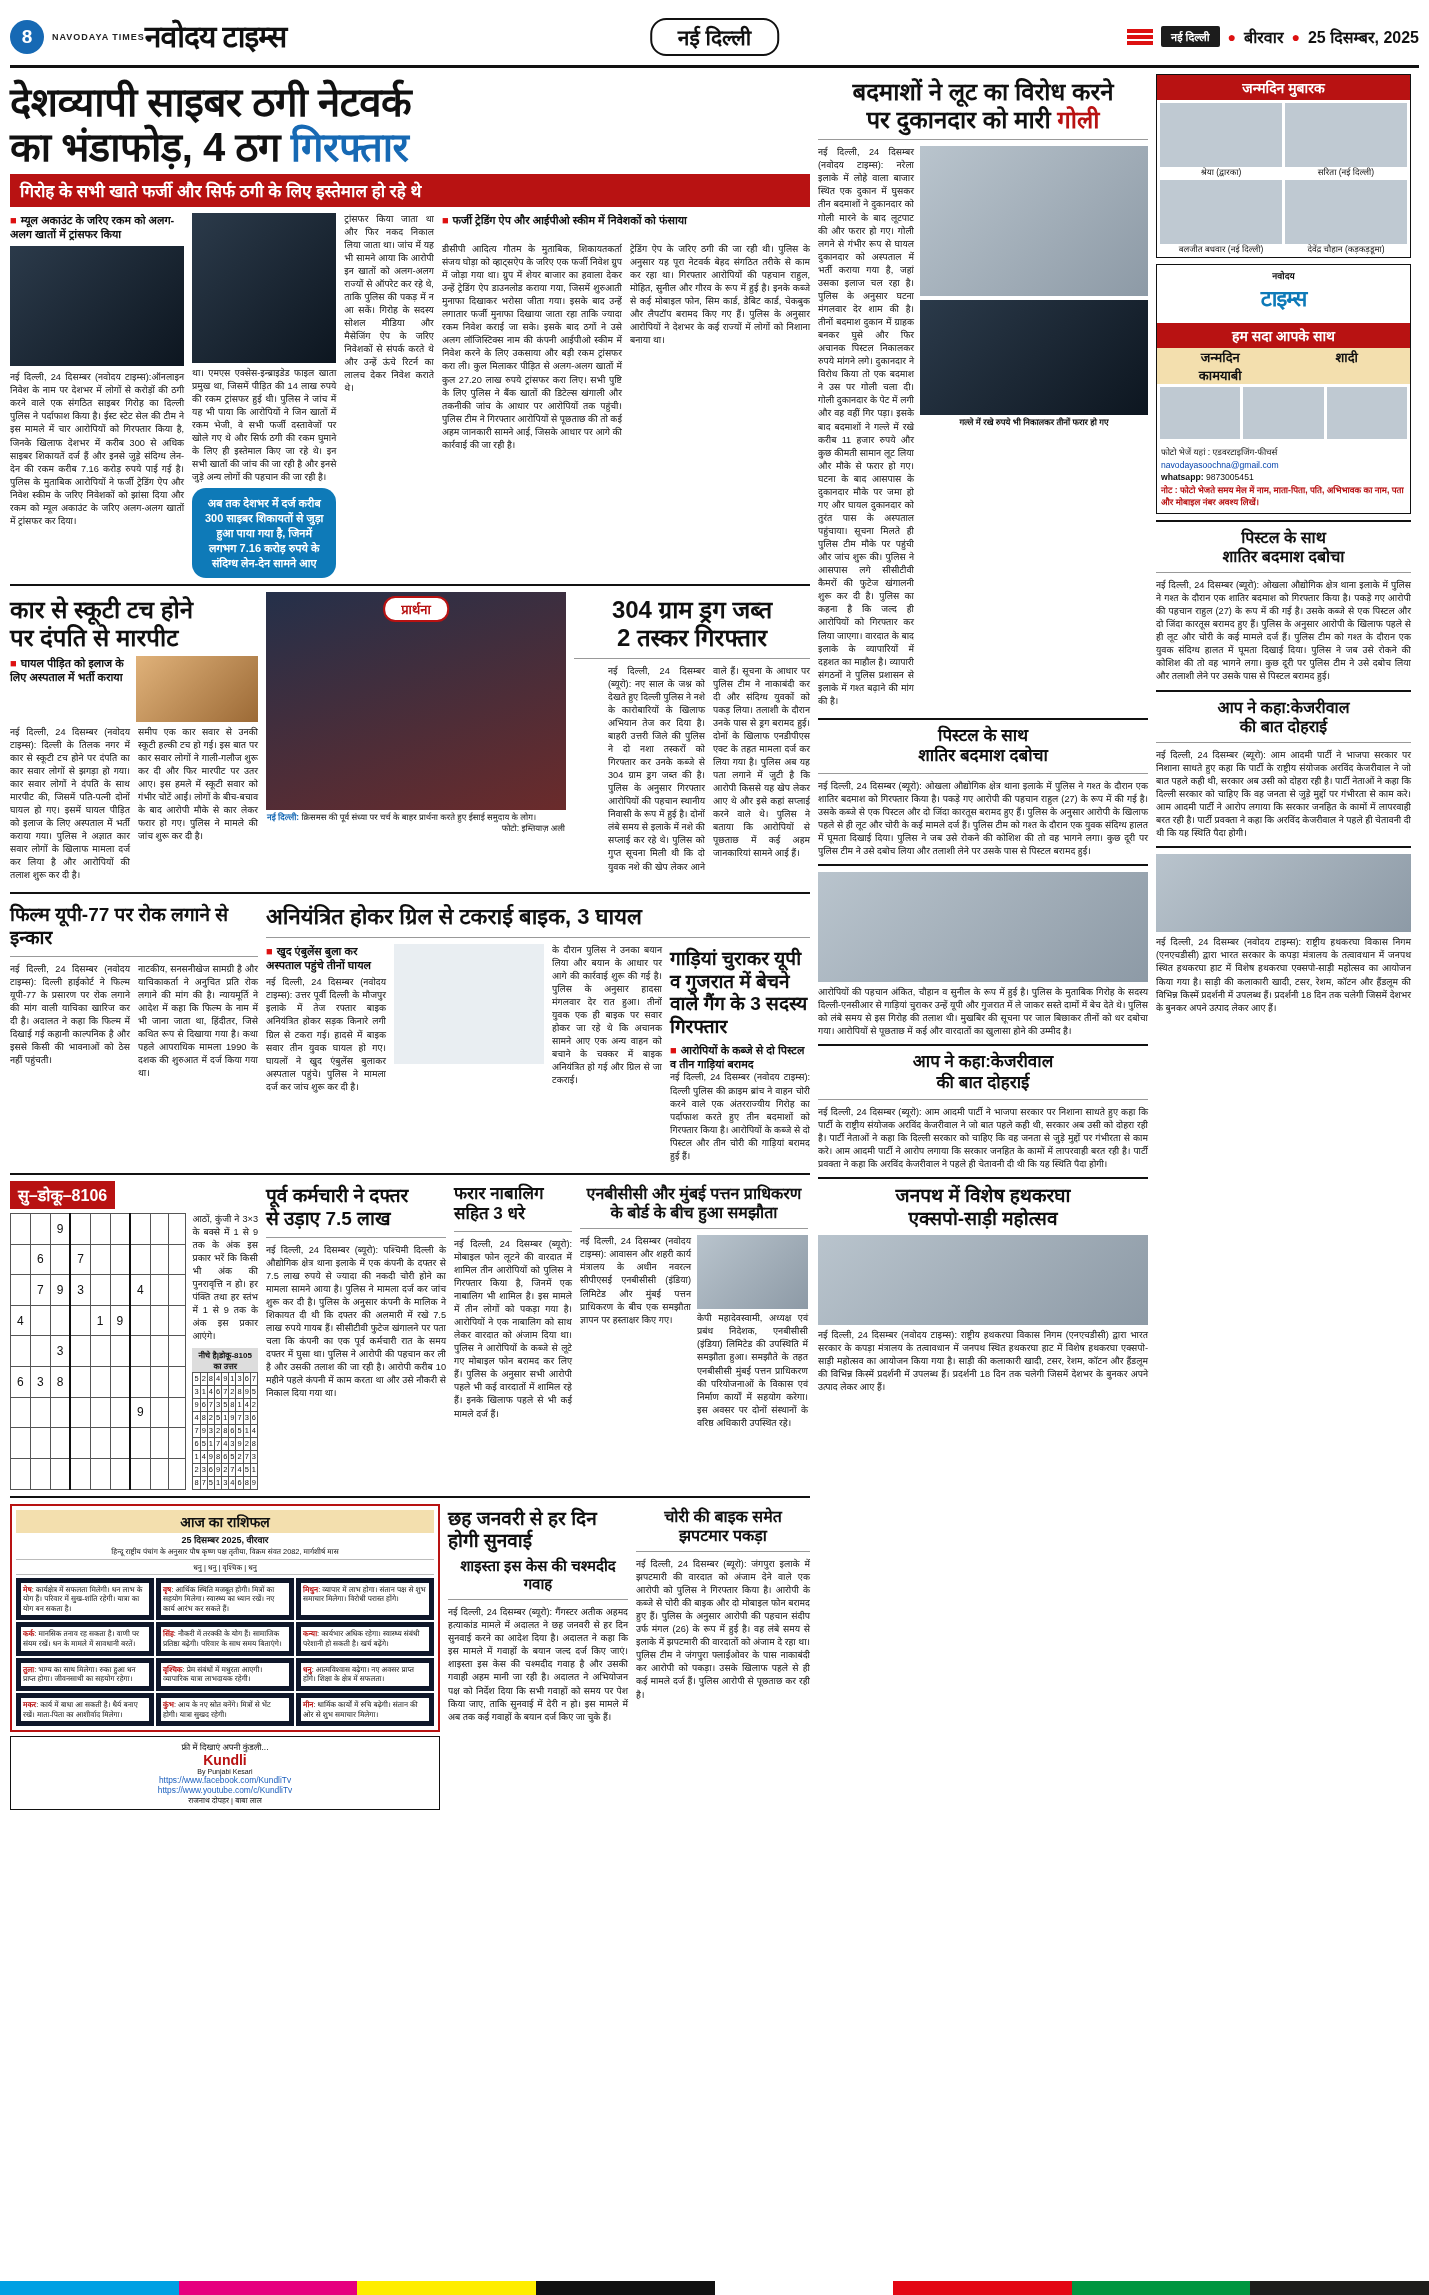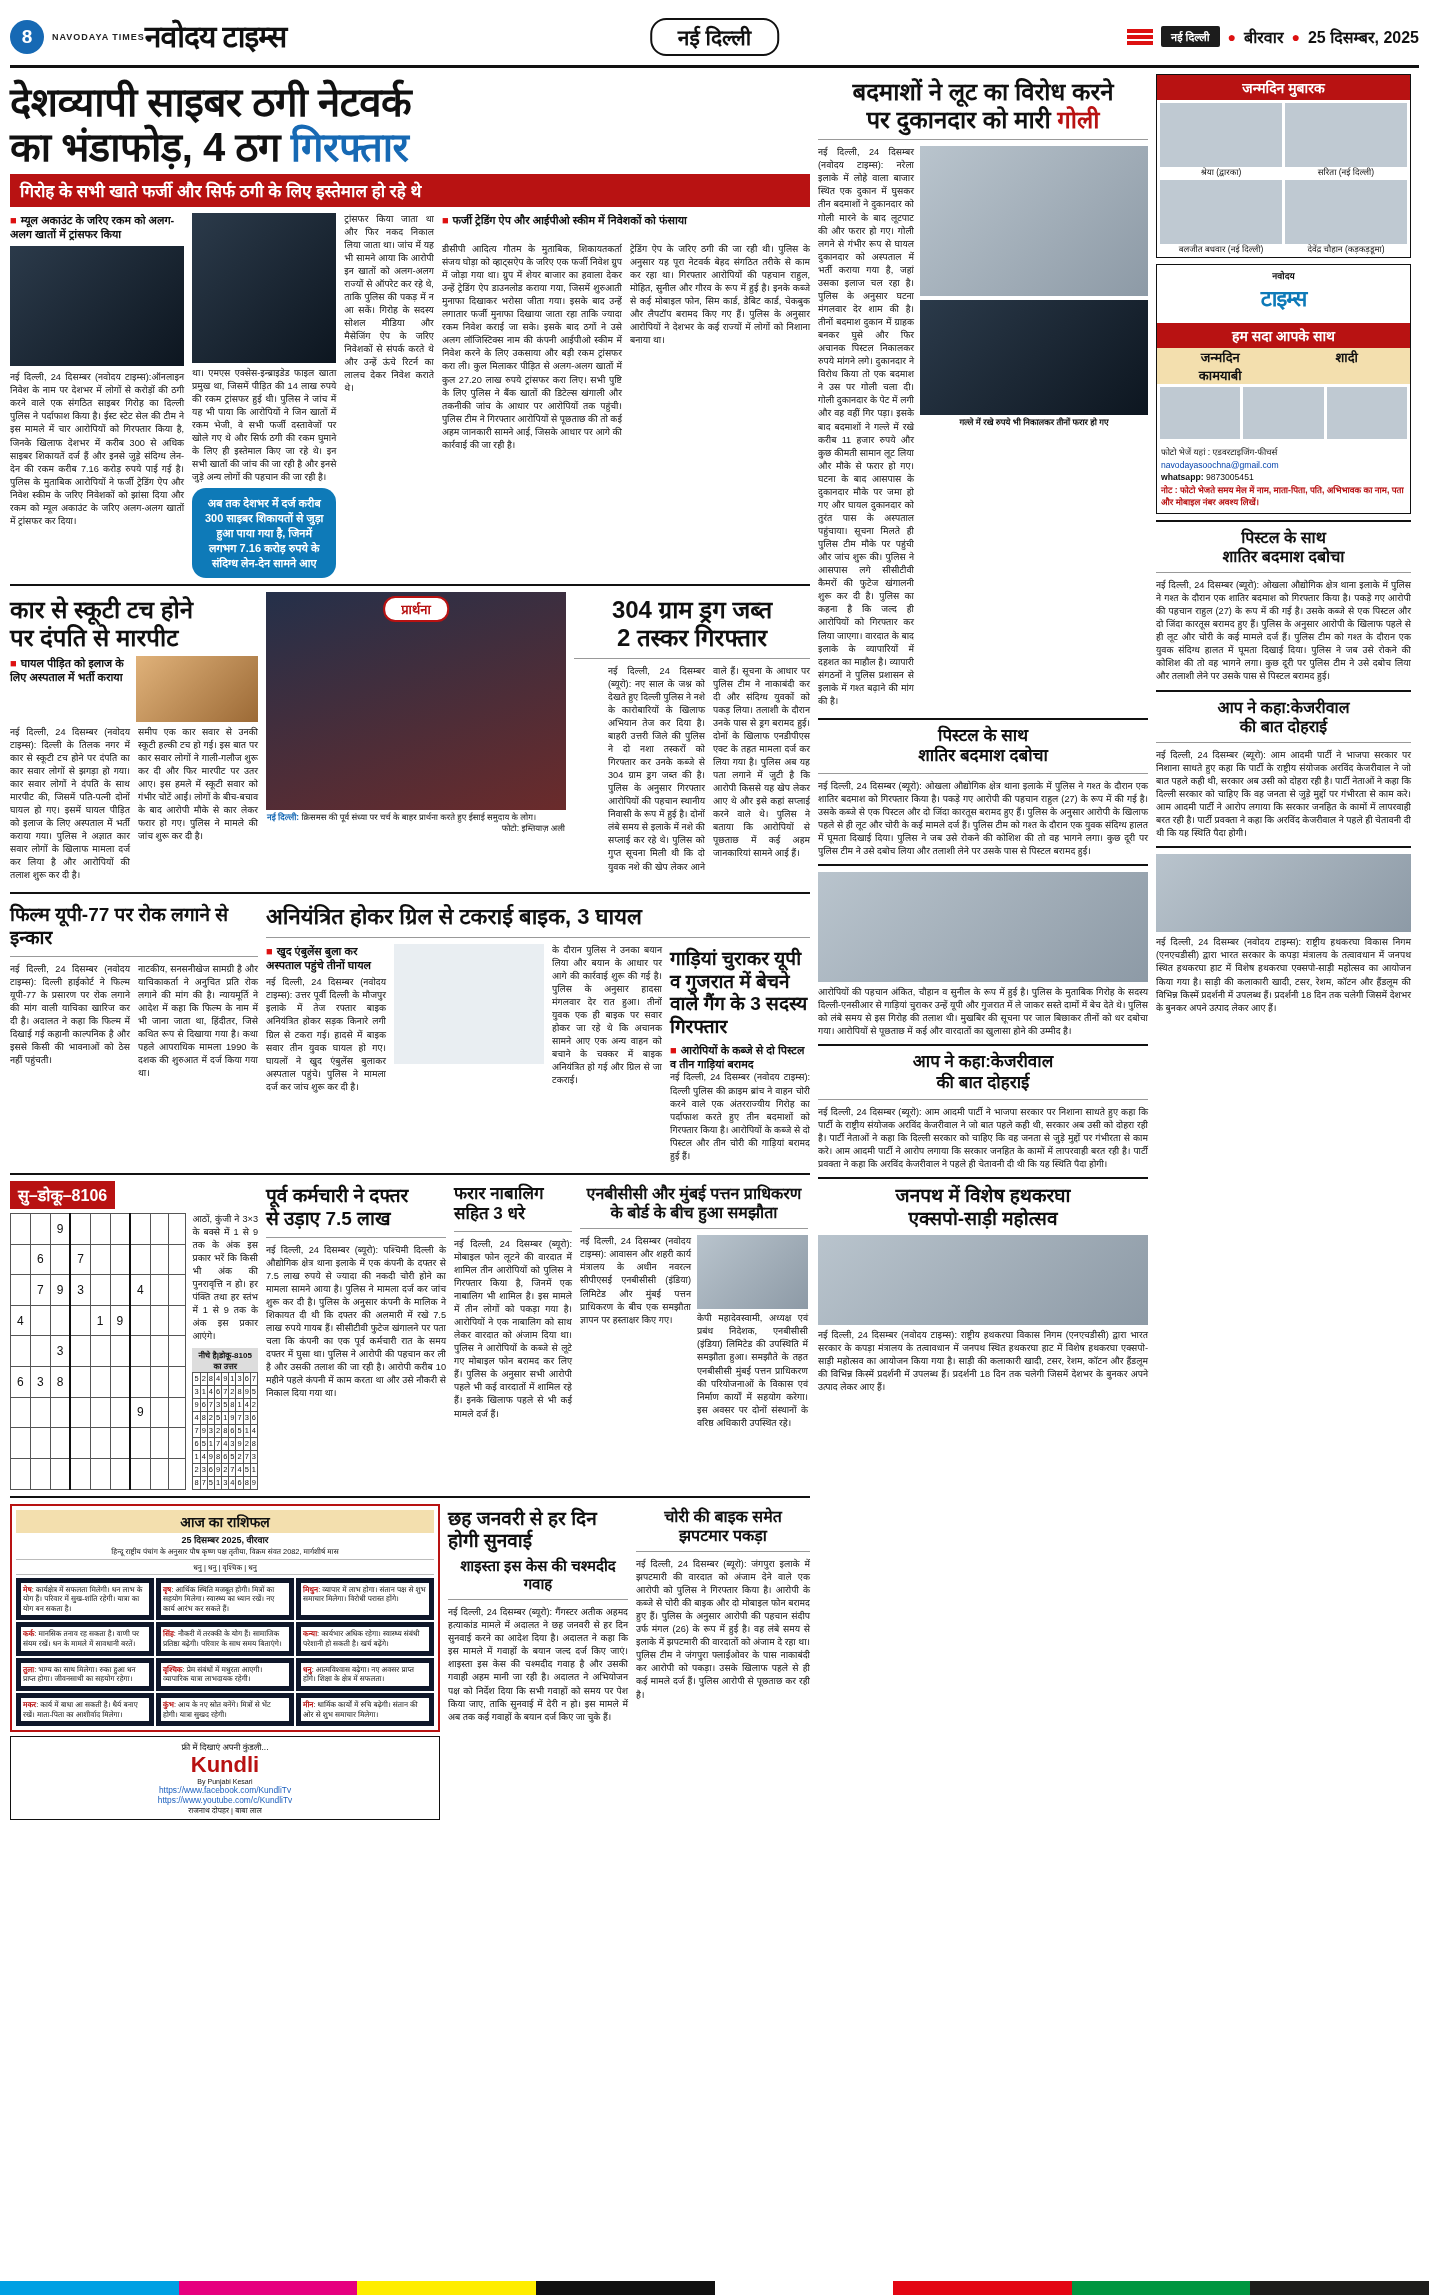--- a/index.html
+++ b/index.html
@@ -561,21 +561,21 @@
               <div class="rashi-cell"><b>तुला</b>: <span>भाग्य का साथ मिलेगा। रुका हुआ धन प्राप्त होगा। जीवनसाथी का सहयोग रहेगा।</span></div>
               <div class="rashi-cell"><b>वृश्चिक</b>: <span>प्रेम संबंधों में मधुरता आएगी। व्यापारिक यात्रा लाभदायक रहेगी।</span></div>
               <div class="rashi-cell"><b>धनु</b>: <span>आत्मविश्वास बढ़ेगा। नए अवसर प्राप्त होंगे। शिक्षा के क्षेत्र में सफलता।</span></div>
               <div class="rashi-cell"><b>मकर</b>: <span>कार्य में बाधा आ सकती है। धैर्य बनाए रखें। माता-पिता का आशीर्वाद मिलेगा।</span></div>
               <div class="rashi-cell"><b>कुंभ</b>: <span>आय के नए स्रोत बनेंगे। मित्रों से भेंट होगी। यात्रा सुखद रहेगी।</span></div>
               <div class="rashi-cell"><b>मीन</b>: <span>धार्मिक कार्यों में रुचि बढ़ेगी। संतान की ओर से शुभ समाचार मिलेगा।</span></div>
             </div>
           </div>
           <div class="kundli-box" style="margin-top:4px;">
             <div>फ्री में दिखाएं अपनी कुंडली...</div>
-            <div style="font-size:22px;font-weight:bold;color:#b81212;">Kundli</div>
+            <div style="font-size:14px;font-weight:bold;color:#b81212;">Kundli</div>
             <div style="font-size:7px;">By Punjabi Kesari</div>
             <div class="fb">https://www.facebook.com/KundliTv</div>
             <div class="fb">https://www.youtube.com/c/KundliTv</div>
             <div style="font-size:7.5px">राजनाथ दोपहर | बाबा लाल</div>
           </div>
         </div>
 
         <div style="width:180px;">
           <h3>
             <span>छह जनवरी से हर दिन होगी </span><span class="blue">सुनवाई</span>

